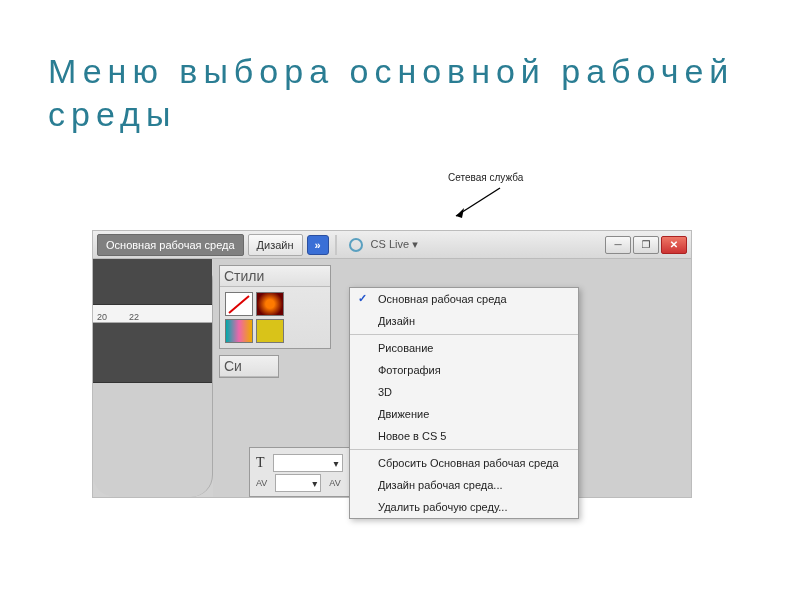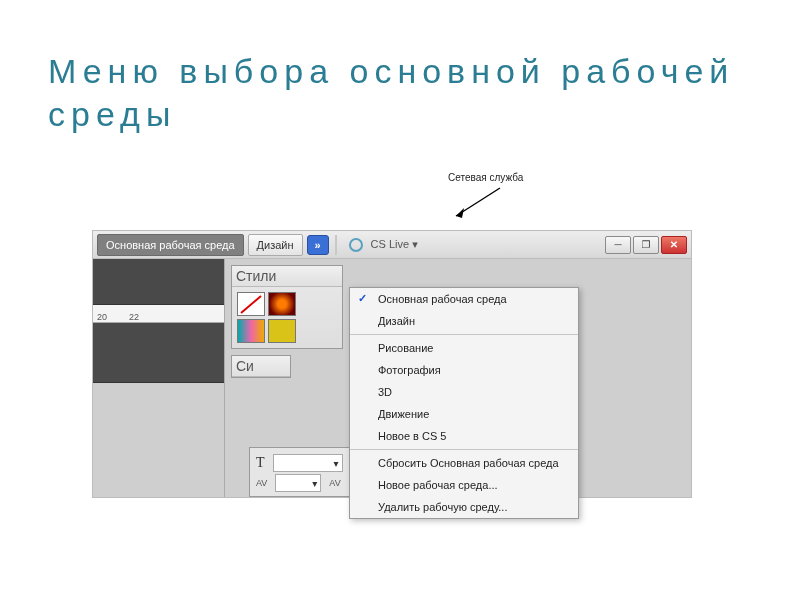--- a/index.html
+++ b/index.html
@@ -101,24 +101,25 @@
     background:linear-gradient(#e76, #c33);
     border-color:#a22;color:#fff;font-weight:bold;
   }
   .workarea {
     display:flex;
     background:#d2d2d2;
     height: 238px;
     position: relative;
   }
   .left-col {
-    width: 132px;
+    width: 120px;
     background:#cfcfcf;
     border-right:1px solid #aaa;
     position:relative;
+    border-radius:22px;
   }
   .darkband {
     height: 46px;
     background:#494949;
     border-bottom:1px solid #333;
   }
   .ruler {
     height:18px;background:#f4f4f4;border-bottom:1px solid #aaa;
     display:flex;align-items:flex-end;gap:22px;padding-left:4px;
     font-size:9px;color:#555;
@@ -271,17 +272,17 @@
       <div class="dd-item checked">Основная рабочая среда</div>
       <div class="dd-item">Дизайн</div>
       <div class="dd-sep"></div>
       <div class="dd-item">Рисование</div>
       <div class="dd-item">Фотография</div>
       <div class="dd-item">3D</div>
       <div class="dd-item">Движение</div>
       <div class="dd-item">Новое в CS 5</div>
       <div class="dd-sep"></div>
       <div class="dd-item">Сбросить Основная рабочая среда</div>
-      <div class="dd-item">Новое рабочая среда...</div>
+      <div class="dd-item">Дизайн рабочая среда...</div>
       <div class="dd-item">Удалить рабочую среду...</div>
     </div>
   </div>
 </div>
 
 </body></html>

